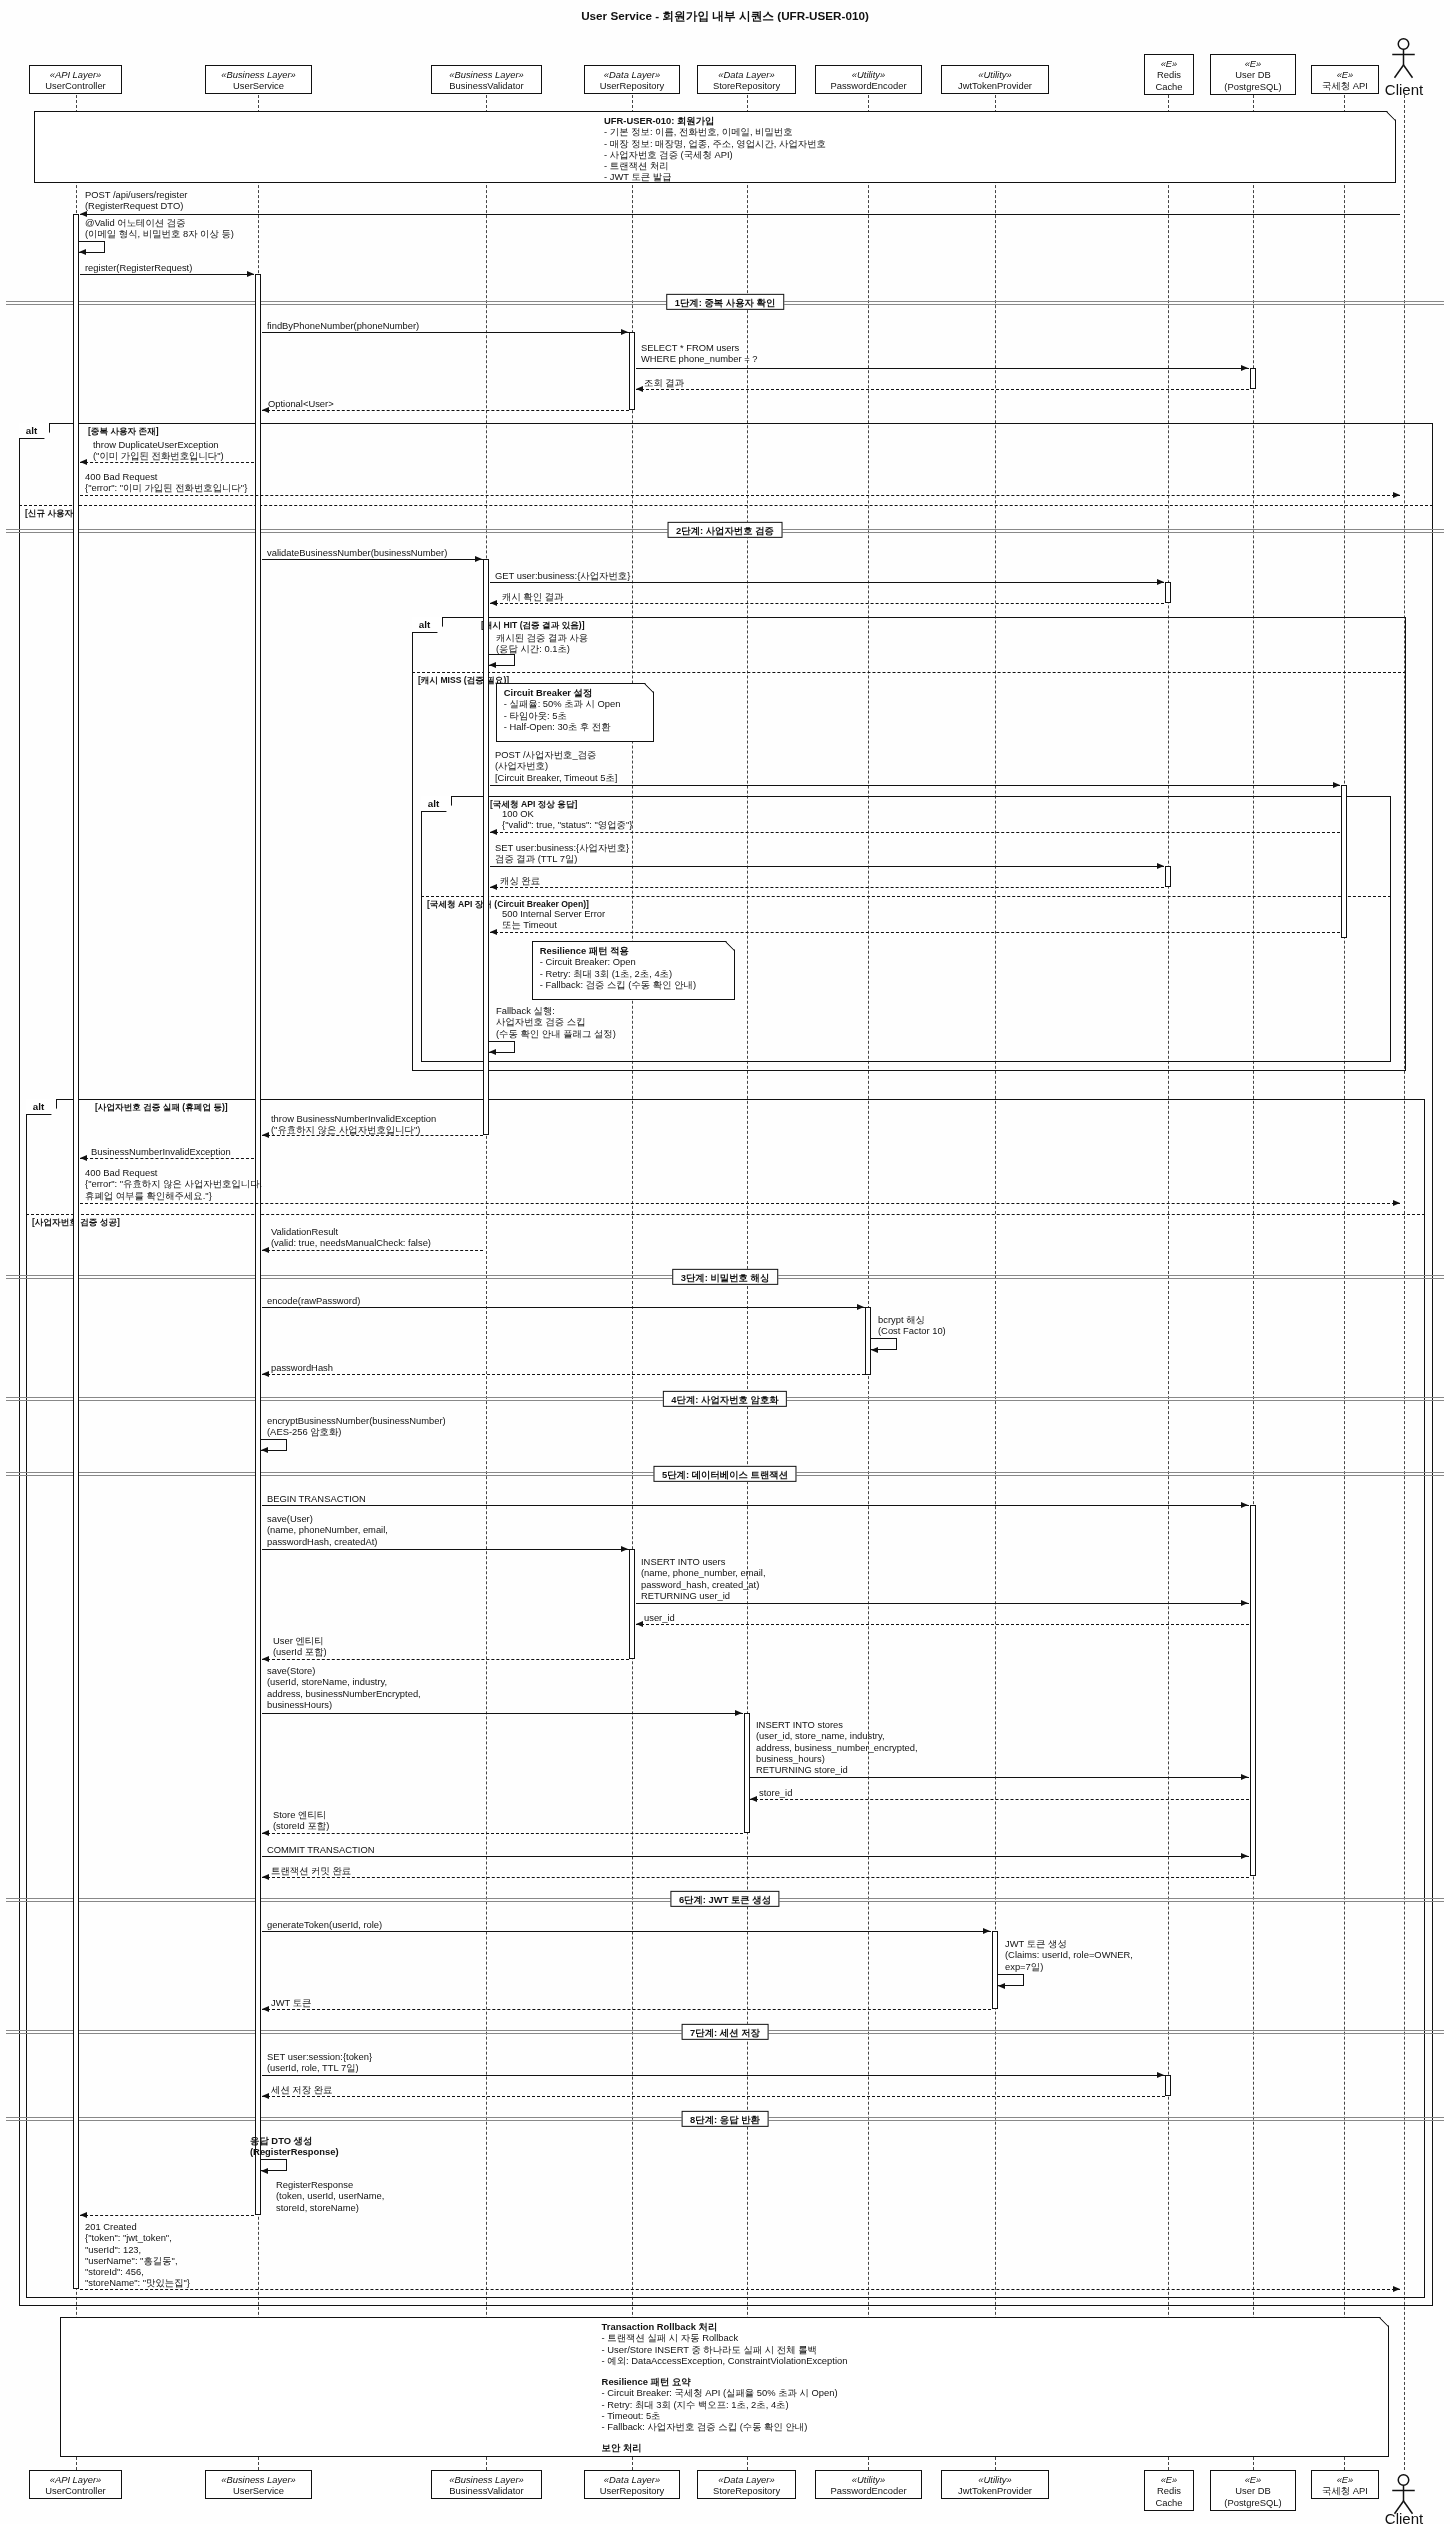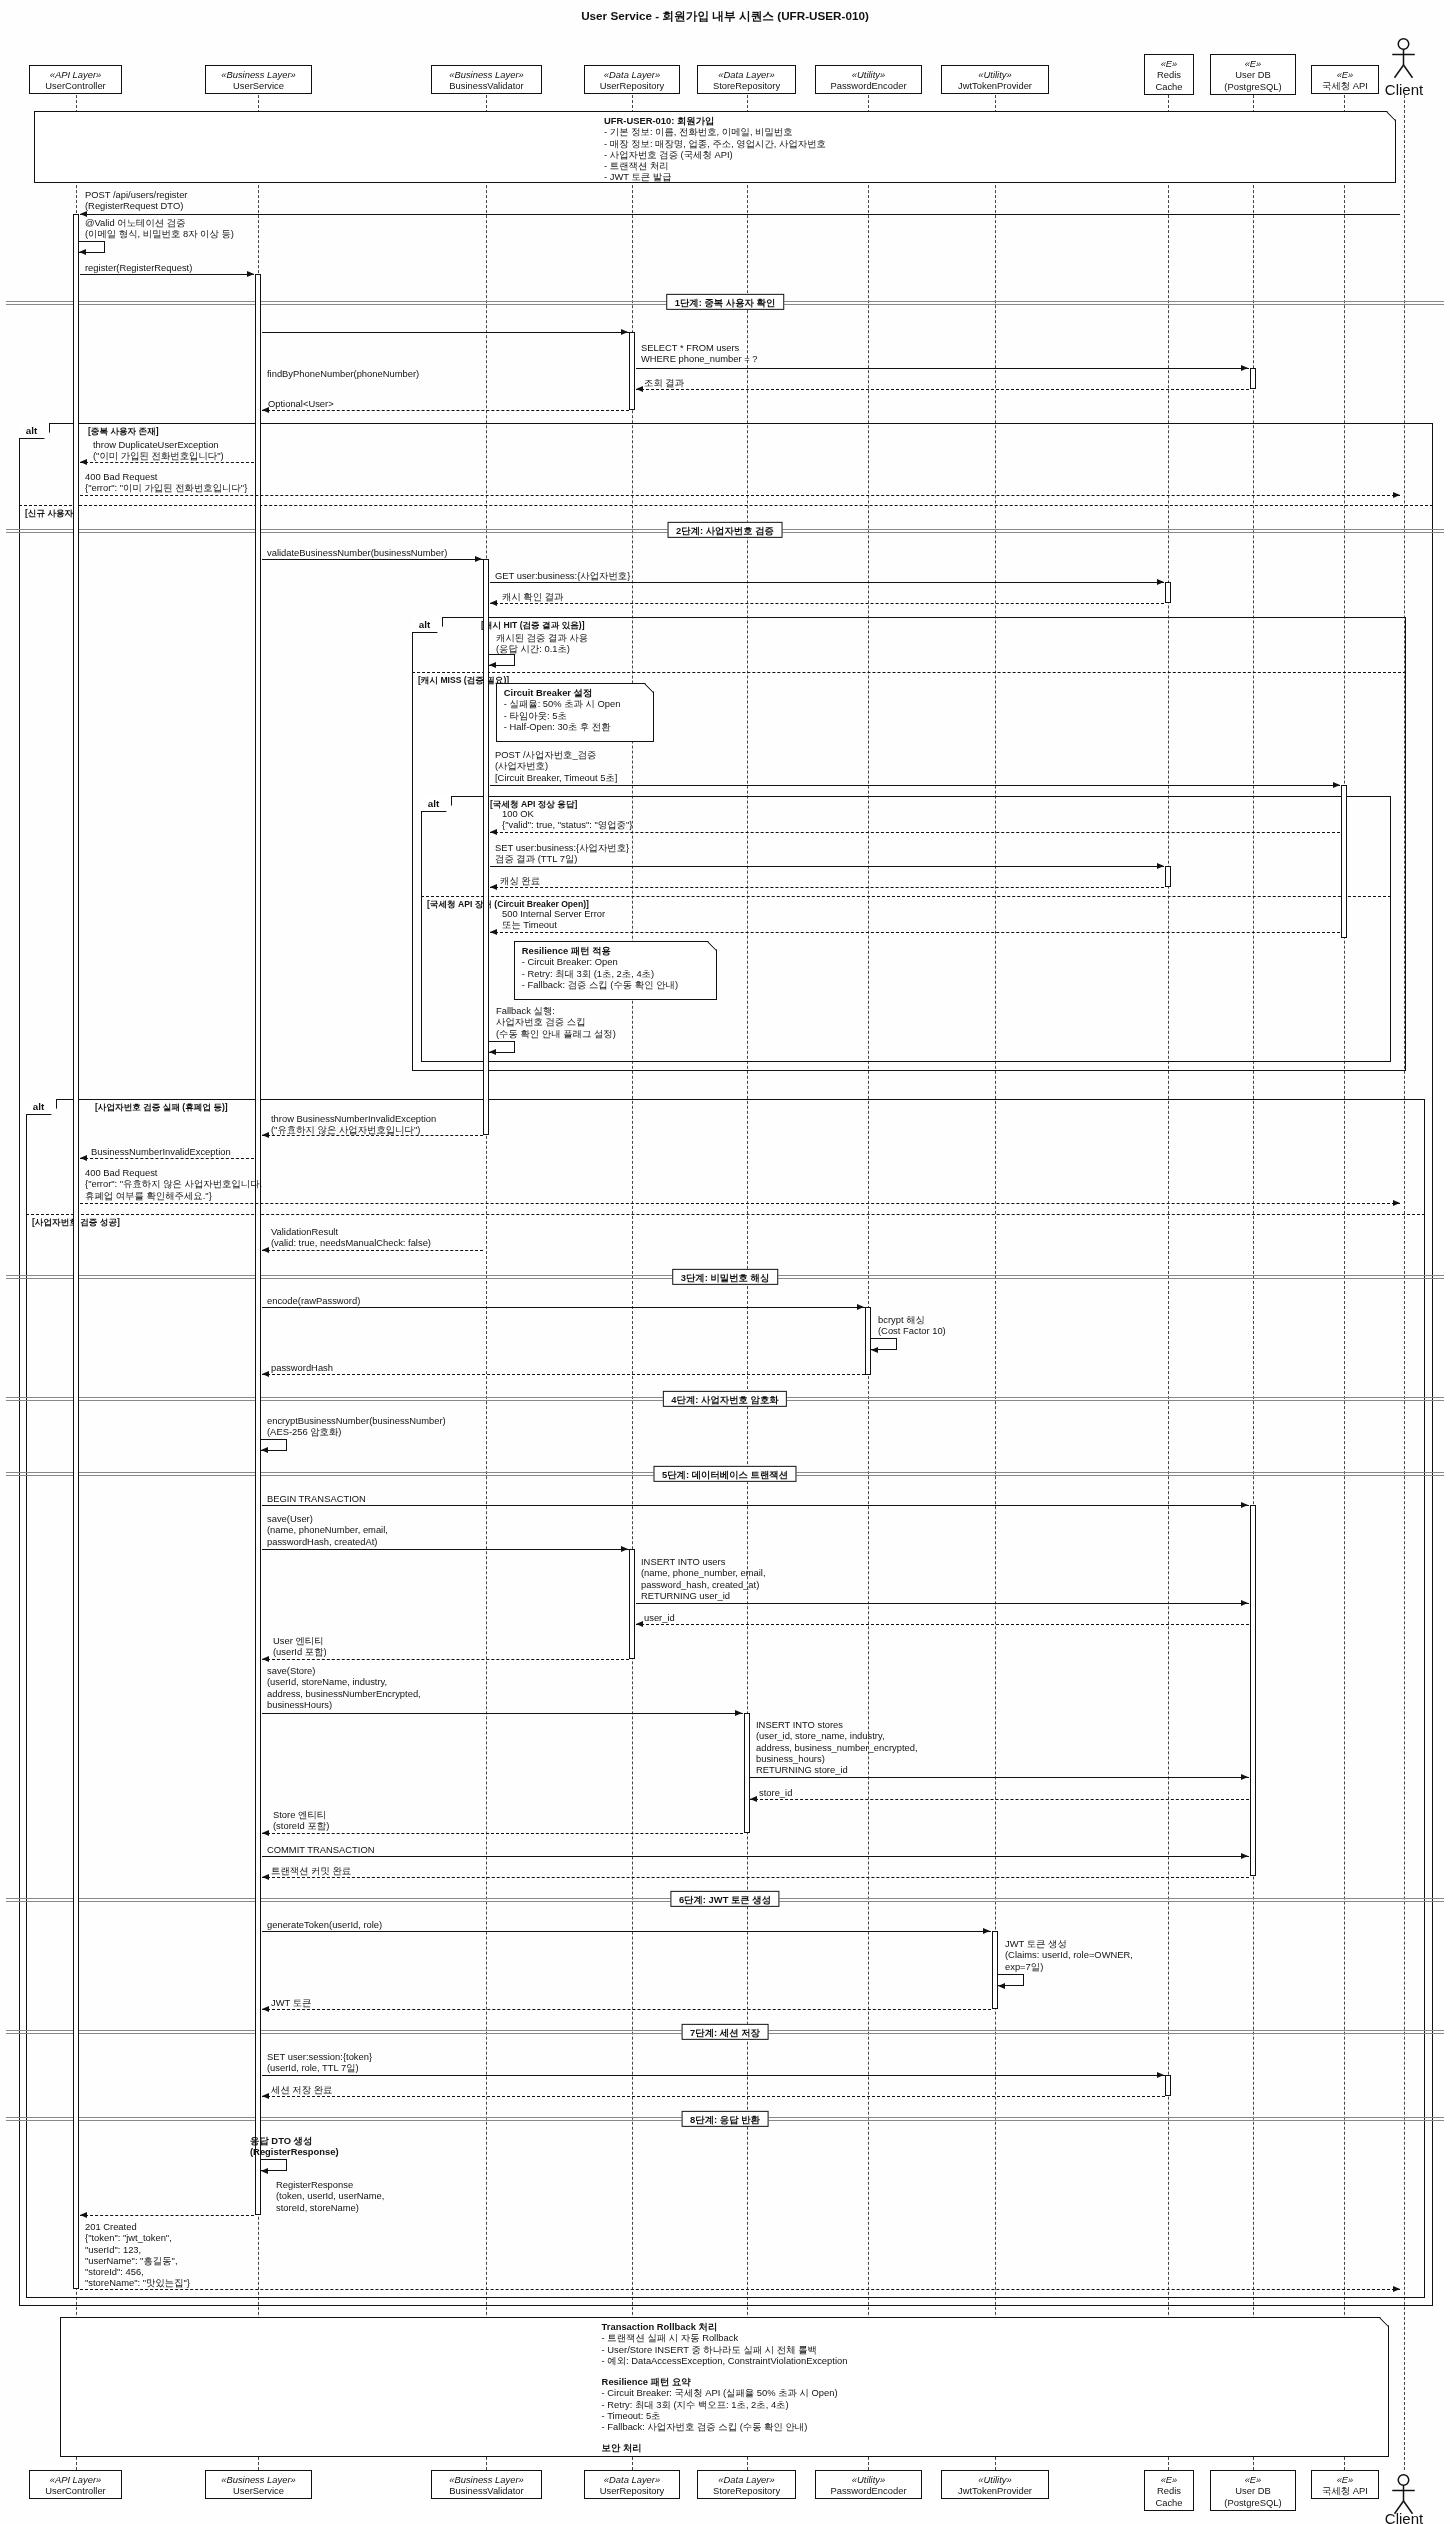--- a/index.html
+++ b/index.html
@@ -115,21 +115,21 @@
 (RegisterRequest DTO)</div>
       <div class="abs mlabel" style="left: 85px; top: 217px;">@Valid 어노테이션 검증
 (이메일 형식, 비밀번호 8자 이상 등)</div>
       <div class="abs selfloop" style="left: 79px; top: 241px;"></div>
       <div class="abs ah l" style="left: 79px; top: 249px;"></div>
       <div class="abs mline" style="left: 80px; top: 274px; width: 174px;"></div>
       <div class="abs ah r" style="left: 247px; top: 271px;"></div>
       <div class="abs mlabel" style="left: 85px; top: 262px;">register(RegisterRequest)</div>
       <div class="abs mline" style="left: 262px; top: 332px; width: 367px;"></div>
       <div class="abs ah r" style="left: 621px; top: 329px;"></div>
-      <div class="abs mlabel" style="left: 267px; top: 320px; margin-top: 48px;">findByPhoneNumber(phoneNumber)</div>
+      <div class="abs mlabel" style="left: 267px; top: 320px;">findByPhoneNumber(phoneNumber)</div>
       <div class="abs mline" style="left: 636px; top: 368px; width: 613px;"></div>
       <div class="abs ah r" style="left: 1241px; top: 365px;"></div>
       <div class="abs mlabel" style="left: 641px; top: 342px;">SELECT * FROM users
 WHERE phone_number = ?</div>
       <div class="abs mline dash" style="left: 636px; top: 389px; width: 613px;"></div>
       <div class="abs ah l" style="left: 636px; top: 386px;"></div>
       <div class="abs mlabel" style="left: 644px; top: 377px;">조회 결과</div>
       <div class="abs mline dash" style="left: 262px; top: 410px; width: 367px;"></div>
       <div class="abs ah l" style="left: 262px; top: 407px;"></div>
       <div class="abs mlabel" style="left: 268px; top: 398px;">Optional&lt;User&gt;</div>
@@ -286,21 +286,21 @@
       <div class="abs mline dash" style="left: 80px; top: 2289px; width: 1320px;"></div>
       <div class="abs ah r" style="left: 1393px; top: 2286px;"></div>
       <div class="abs mlabel" style="left: 85px; top: 2221px;">201 Created
 {"token": "jwt_token",
 "userId": 123,
 "userName": "홍길동",
 "storeId": 456,
 "storeName": "맛있는집"}</div>
       <div class="abs note" style="left: 34px; top: 111px; width: 1362px; height: 72px; text-align: center;"><div style="display: inline-block; text-align: left;"><div class="bold">UFR-USER-010: 회원가입</div><div>- 기본 정보: 이름, 전화번호, 이메일, 비밀번호</div><div>- 매장 정보: 매장명, 업종, 주소, 영업시간, 사업자번호</div><div>- 사업자번호 검증 (국세청 API)</div><div>- 트랜잭션 처리</div><div>- JWT 토큰 발급</div></div><div class="foldline"></div></div>
       <div class="abs note" style="left: 496px; top: 683px; width: 158px; height: 59px;"><div style="display: inline-block; text-align: left;"><div class="bold">Circuit Breaker 설정</div><div>- 실패율: 50% 초과 시 Open</div><div>- 타임아웃: 5초</div><div>- Half-Open: 30초 후 전환</div></div><div class="foldline"></div></div>
-      <div class="abs note" style="left: 514px; top: 941px; width: 203px; height: 59px;"><div style="display: inline-block; text-align: left;"><div class="bold">Resilience 패턴 적용</div><div>- Circuit Breaker: Open</div><div>- Retry: 최대 3회 (1초, 2초, 4초)</div><div>- Fallback: 검증 스킵 (수동 확인 안내)</div></div><div class="foldline"></div></div>
+      <div class="abs note" style="left: 532px; top: 941px; width: 203px; height: 59px;"><div style="display: inline-block; text-align: left;"><div class="bold">Resilience 패턴 적용</div><div>- Circuit Breaker: Open</div><div>- Retry: 최대 3회 (1초, 2초, 4초)</div><div>- Fallback: 검증 스킵 (수동 확인 안내)</div></div><div class="foldline"></div></div>
       <div class="abs note" style="left: 60px; top: 2317px; width: 1329px; height: 140px; text-align: center;"><div style="display: inline-block; text-align: left;"><div class="bold">Transaction Rollback 처리</div><div>- 트랜잭션 실패 시 자동 Rollback</div><div>- User/Store INSERT 중 하나라도 실패 시 전체 롤백</div><div>- 예외: DataAccessException, ConstraintViolationException</div><div class="sp"></div><div class="bold">Resilience 패턴 요약</div><div>- Circuit Breaker: 국세청 API (실패율 50% 초과 시 Open)</div><div>- Retry: 최대 3회 (지수 백오프: 1초, 2초, 4초)</div><div>- Timeout: 5초</div><div>- Fallback: 사업자번호 검증 스킵 (수동 확인 안내)</div><div class="sp"></div><div class="bold">보안 처리</div><div>- 비밀번호: bcrypt 해싱 (Cost Factor 10)</div><div>- 사업자번호: AES-256 암호화</div></div><div class="foldline"></div></div>
       <div class="abs pbox" style="left: 29px; top: 65px; width: 93px; height: 29px;">
         <div class="stereo">«API Layer»</div>
         <div>UserController</div>
       </div>
       <div class="abs pbox" style="left: 29px; top: 2470px; width: 93px; height: 29px;">
         <div class="stereo">«API Layer»</div>
         <div>UserController</div>
       </div>
       <div class="abs pbox" style="left: 205px; top: 65px; width: 107px; height: 29px;">

